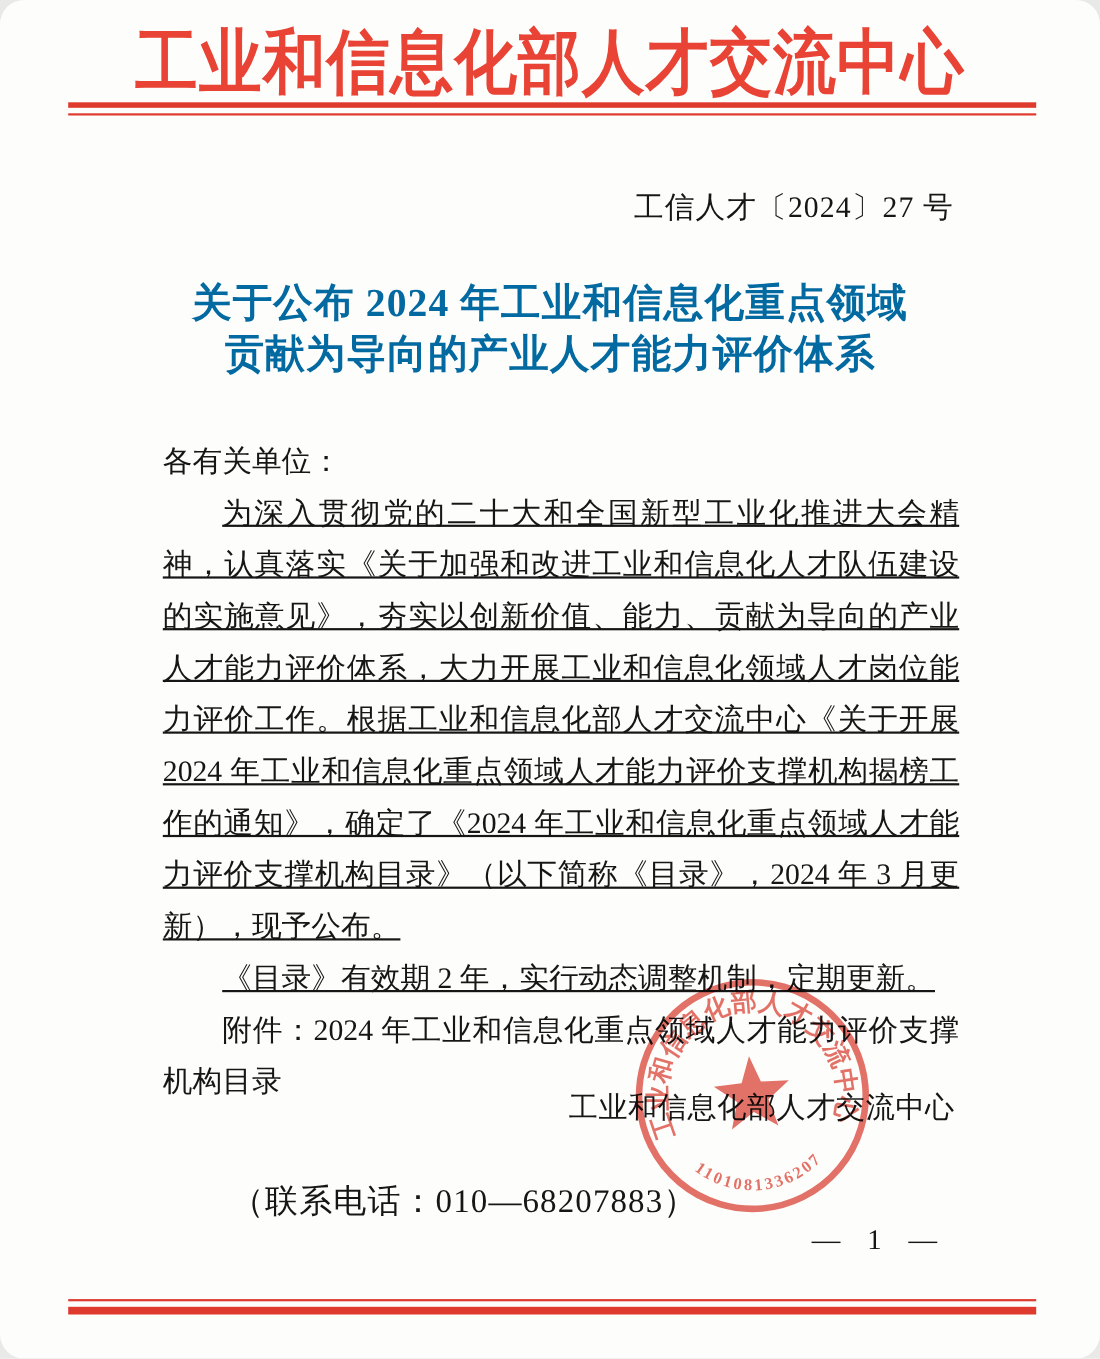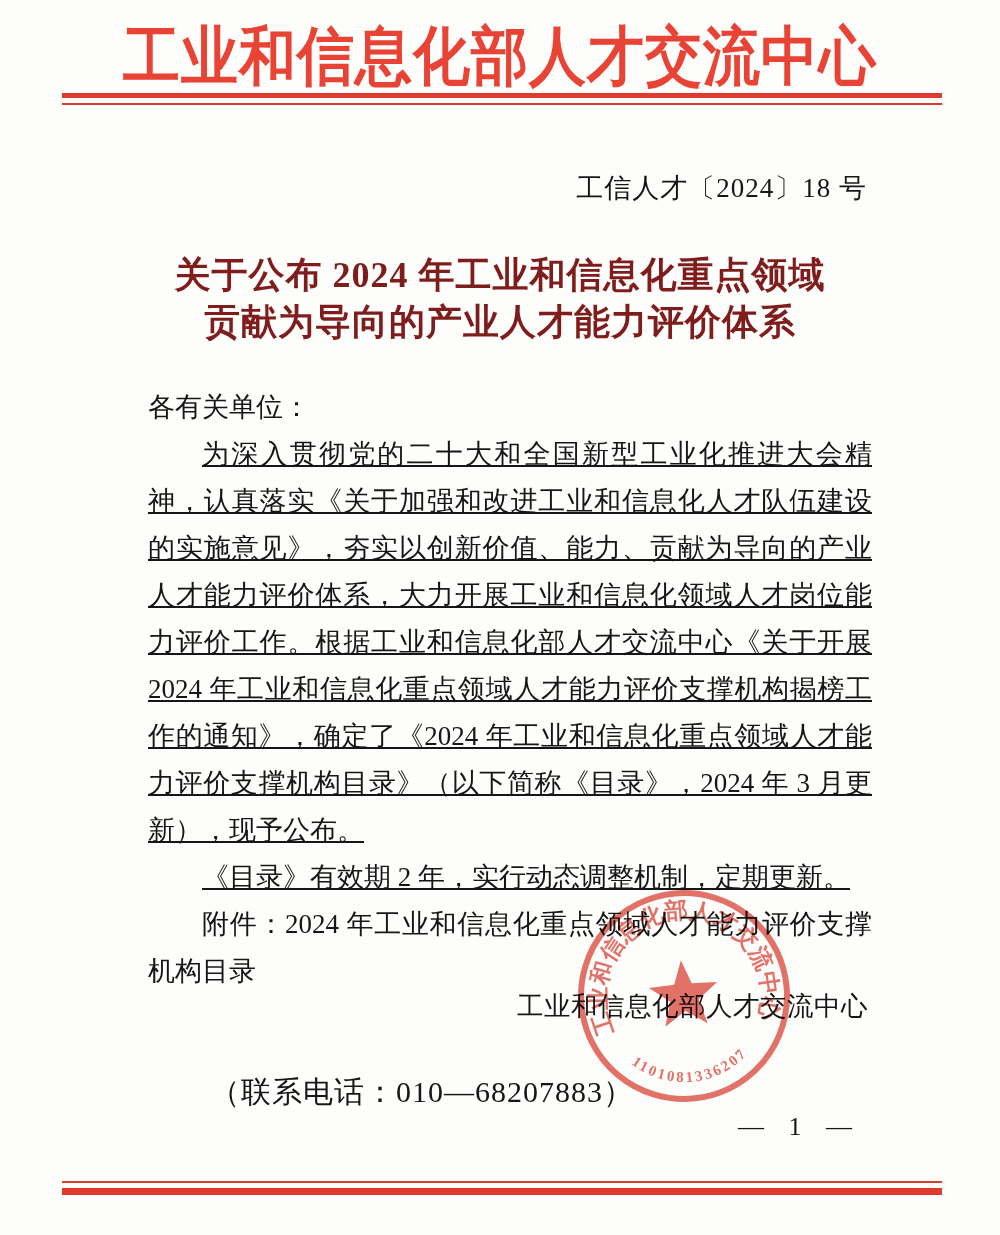--- a/index.html
+++ b/index.html
@@ -5,20 +5,21 @@
   html,body { margin:0; padding:0; background:#e9e9e7; }
   .page {
     position: relative;
     width: 1000px;
     height: 1235px;
     margin: 0 auto;
     background: #fdfdfb;
     font-family: "Liberation Serif", "DejaVu Serif", serif;
     color: #161616;
     overflow: hidden;
+    border-radius: 22px;
   }
   
   .letterhead {
     position: absolute;
     top: 14px; left: 0; right: 0;
     text-align: center;
     font-size: 57px;
     font-weight: bold;
     color: #e84335;
     letter-spacing: 1px;
@@ -39,26 +40,26 @@
     letter-spacing: 1px;
     white-space: nowrap;
   }
   .notice-title {
     position: absolute;
     top: 252px; left: 0; right: 0;
     text-align: center;
     font-weight: bold;
     font-size: 36px;
     line-height: 47px;
-    color: #7f1d1d;
+    color: #0369a1;
     letter-spacing: 1px;
   }
   .body-block {
     position: absolute;
-    top: 384px; left: 148px;
+    top: 396px; left: 148px;
     width: 724px;
     font-size: 27px;
     line-height: 47px;
     text-align: justify;
   }
   .body-block p { margin: 0; }
   .indent { text-indent: 2em; text-decoration: underline; }
   .attachment { margin-top: 38px; text-indent: 2em; }
 
   .signature-org {
@@ -107,21 +108,21 @@
 </head>
 <body>
 
 <div class="page">
 
   <div class="letterhead">工业和信息化部人才交流中心</div>
 
   <div class="rule rule-top-thick"></div>
   <div class="rule rule-top-thin"></div>
 
-  <div class="doc-number">工信人才〔2024〕18 号</div>
+  <div class="doc-number">工信人才〔2024〕27 号</div>
 
   <div class="notice-title">
     <div>关于公布 2024 年工业和信息化重点领域</div>
     <div>贡献为导向的产业人才能力评价体系</div>
   </div>
 
   <div class="body-block">
     <p>各有关单位：</p>
     <p class="indent">为深入贯彻党的二十大和全国新型工业化推进大会精神，认真落实《关于加强和改进工业和信息化人才队伍建设的实施意见》，夯实以创新价值、能力、贡献为导向的产业人才能力评价体系，大力开展工业和信息化领域人才岗位能力评价工作。根据工业和信息化部人才交流中心《关于开展 2024 年工业和信息化重点领域人才能力评价支撑机构揭榜工作的通知》，确定了《2024 年工业和信息化重点领域人才能力评价支撑机构目录》（以下简称《目录》，2024 年 3 月更新），现予公布。</p>
     <p class="indent">《目录》有效期 2 年，实行动态调整机制，定期更新。</p>

